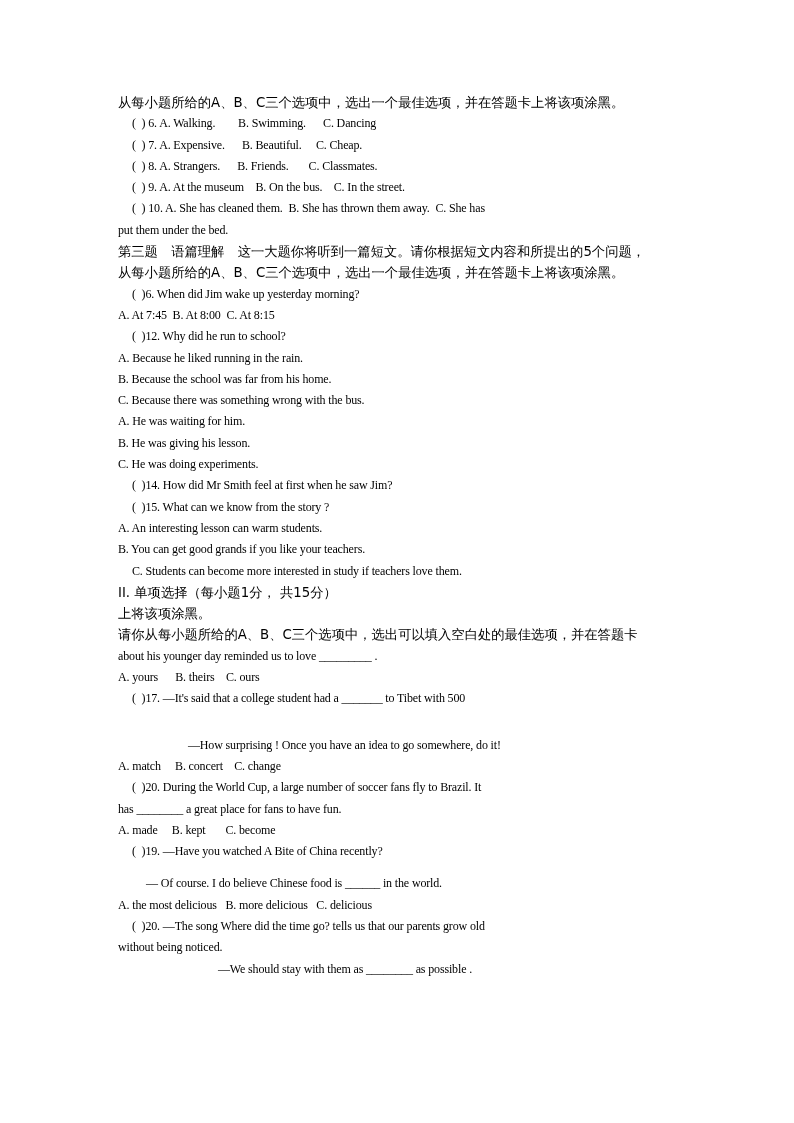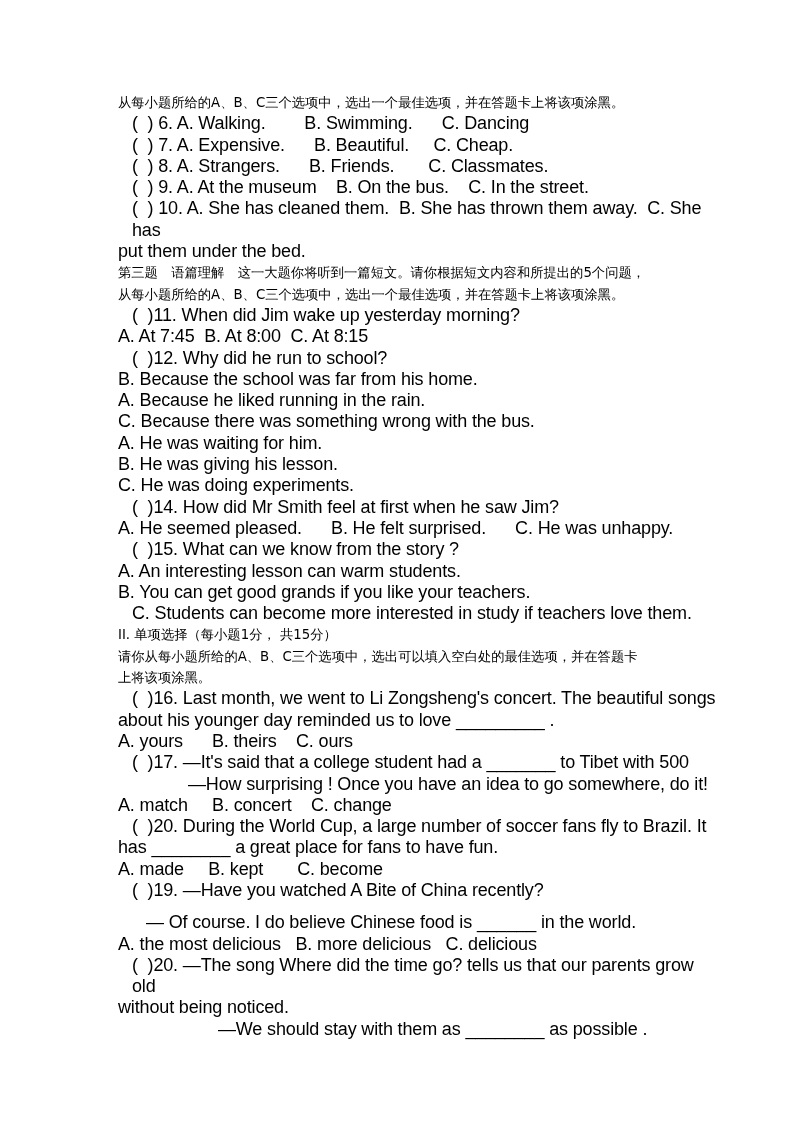--- a/index.html
+++ b/index.html
@@ -20,73 +20,71 @@
     box-sizing: border-box;
     padding: 92px 72px 60px 118px;
   }
   .doc {
     font-size: 13.2px;
     line-height: 21.3px;
   }
   
   .line {
     white-space: pre-wrap;
-    font-family: Liberation Sans, sans-serif;
-    font-size: 18px;
+    font-family: Liberation Serif, serif;
+    font-size: 12px;
     letter-spacing: -0.15px;
   }
   .cjk {
     font-family: "DejaVu Sans", "Liberation Sans", sans-serif;
     font-size: 13.3px;
     letter-spacing: 0px;
     white-space: pre-wrap;
   }
   .block {
     margin: 0;
     padding: 0;
   }
   .indent1 { padding-left: 0px; }
   .indent2 { padding-left: 14px; }
   .indent3 { padding-left: 28px; margin-top: 11px; }
-  .indent4 { padding-left: 70px; }
+  .indent4 { padding-left: 70px; margin-top: 25px; }
   .indent5 { padding-left: 100px; }
 </style>
 </head>
 <body>
 
 <div class="page">
   <div class="doc" id="doc-body">
       <div class="block cjk indent1">从每小题所给的A、B、C三个选项中，选出一个最佳选项，并在答题卡上将该项涂黑。</div>
       <div class="block line indent2">(  ) 6. A. Walking.        B. Swimming.      C. Dancing</div>
       <div class="block line indent2">(  ) 7. A. Expensive.      B. Beautiful.     C. Cheap.</div>
       <div class="block line indent2">(  ) 8. A. Strangers.      B. Friends.       C. Classmates.</div>
       <div class="block line indent2">(  ) 9. A. At the museum    B. On the bus.    C. In the street.</div>
       <div class="block line indent2">(  ) 10. A. She has cleaned them.  B. She has thrown them away.  C. She has</div>
       <div class="block line indent1">put them under the bed.</div>
       <div class="block cjk indent1">第三题　语篇理解　这一大题你将听到一篇短文。请你根据短文内容和所提出的5个问题，</div>
       <div class="block cjk indent1">从每小题所给的A、B、C三个选项中，选出一个最佳选项，并在答题卡上将该项涂黑。</div>
-      <div class="block line indent2">(  )11. When did Jim wake up yesterday morning?</div>
+      <div class="block line indent2">(  )6. When did Jim wake up yesterday morning?</div>
       <div class="block line indent1">A. At 7:45  B. At 8:00  C. At 8:15</div>
       <div class="block line indent2">(  )12. Why did he run to school?</div>
+      <div class="block line indent1">A. Because he liked running in the rain.</div>
       <div class="block line indent1">B. Because the school was far from his home.</div>
-      <div class="block line indent1">A. Because he liked running in the rain.</div>
       <div class="block line indent1">C. Because there was something wrong with the bus.</div>
       <div class="block line indent1">A. He was waiting for him.</div>
       <div class="block line indent1">B. He was giving his lesson.</div>
       <div class="block line indent1">C. He was doing experiments.</div>
       <div class="block line indent2">(  )14. How did Mr Smith feel at first when he saw Jim?</div>
-      <div class="block line indent1">A. He seemed pleased.      B. He felt surprised.      C. He was unhappy.</div>
       <div class="block line indent2">(  )15. What can we know from the story ?</div>
       <div class="block line indent1">A. An interesting lesson can warm students.</div>
       <div class="block line indent1">B. You can get good grands if you like your teachers.</div>
       <div class="block line indent2">C. Students can become more interested in study if teachers love them.</div>
       <div class="block cjk indent1">II. 单项选择（每小题1分， 共15分）</div>
+      <div class="block cjk indent1">上将该项涂黑。</div>
       <div class="block cjk indent1">请你从每小题所给的A、B、C三个选项中，选出可以填入空白处的最佳选项，并在答题卡</div>
-      <div class="block cjk indent1">上将该项涂黑。</div>
-      <div class="block line indent2">(  )16. Last month, we went to Li Zongsheng's concert. The beautiful songs</div>
       <div class="block line indent1">about his younger day reminded us to love _________ .</div>
       <div class="block line indent1">A. yours      B. theirs    C. ours</div>
       <div class="block line indent2">(  )17. —It's said that a college student had a _______ to Tibet with 500</div>
       <div class="block line indent4">—How surprising ! Once you have an idea to go somewhere, do it!</div>
       <div class="block line indent1">A. match     B. concert    C. change</div>
       <div class="block line indent2">(  )20. During the World Cup, a large number of soccer fans fly to Brazil. It</div>
       <div class="block line indent1">has ________ a great place for fans to have fun.</div>
       <div class="block line indent1">A. made     B. kept       C. become</div>
       <div class="block line indent2">(  )19. —Have you watched A Bite of China recently?</div>
       <div class="block line indent3">— Of course. I do believe Chinese food is ______ in the world.</div>

